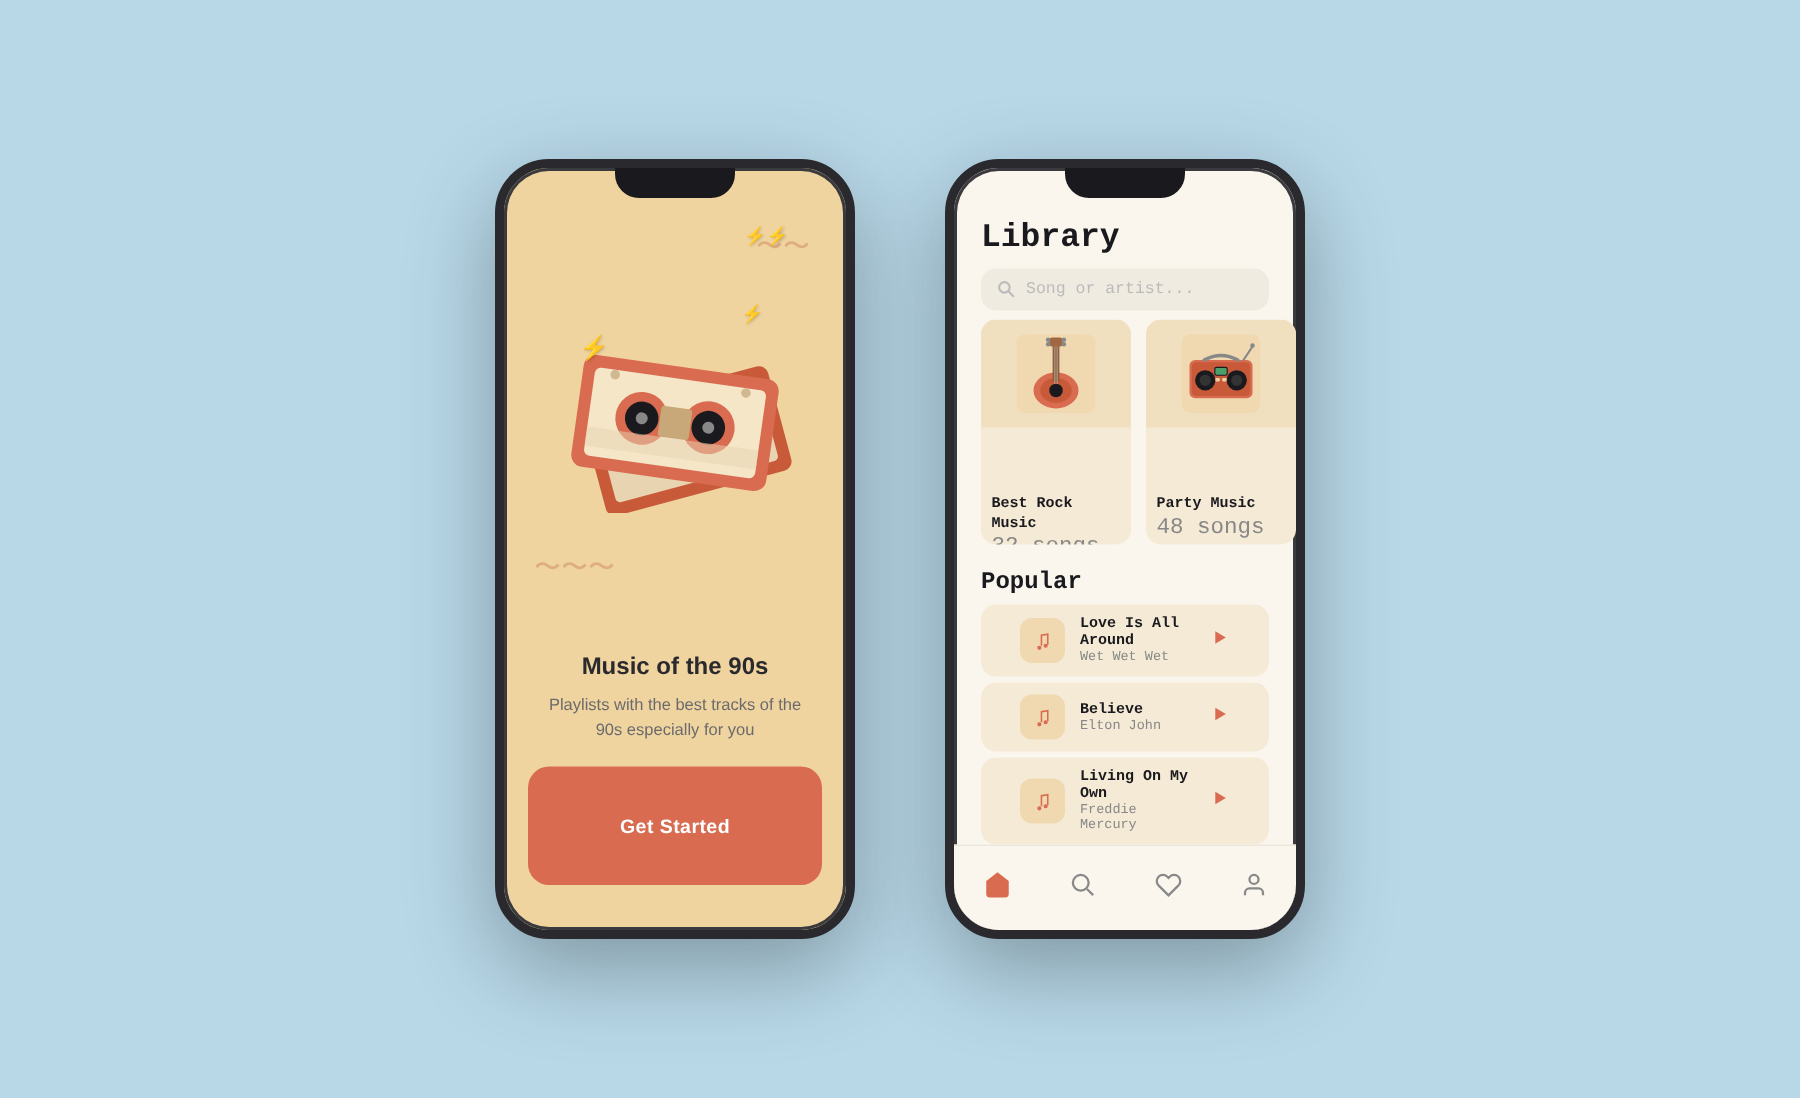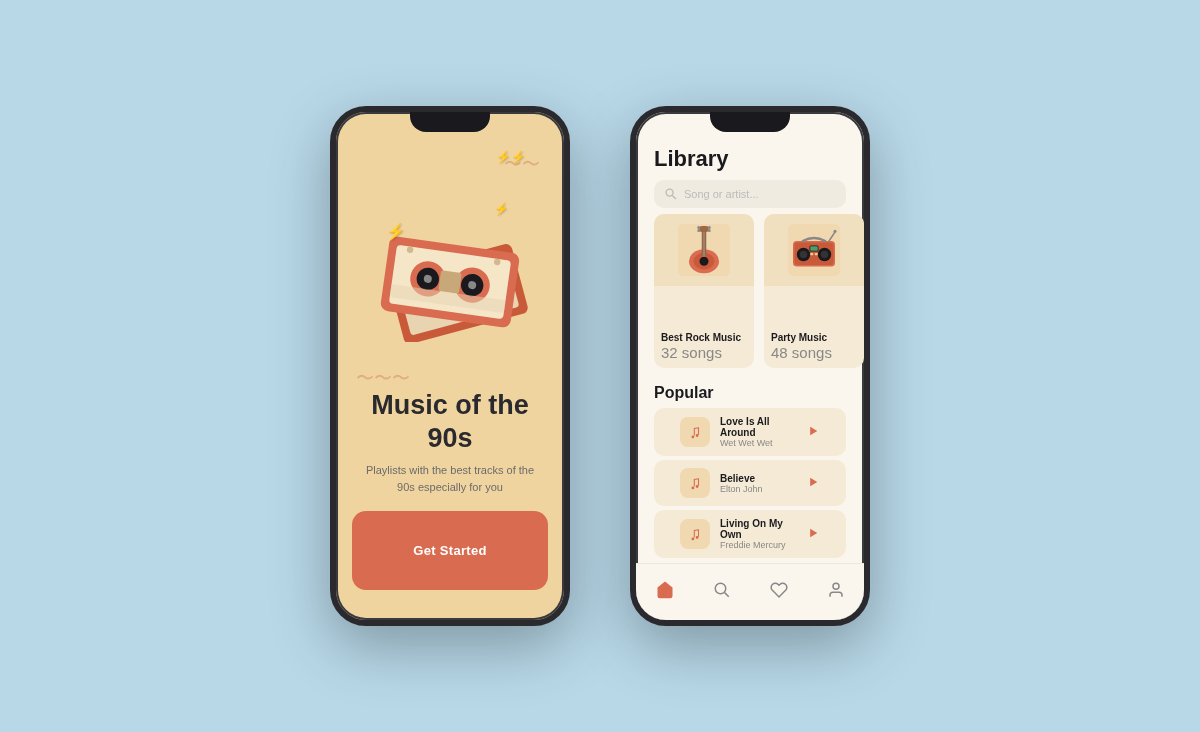--- a/index.html
+++ b/index.html
@@ -88,21 +88,21 @@
       margin-top: 20px;
     }
 
     .splash-text-area {
       text-align: center;
       padding: 0 24px;
       margin-bottom: 16px;
     }
 
     .splash-title {
-      font-size: 27px;
+      font-size: 16px;
       font-weight: 800;
       color: #2a2a2e;
       margin-bottom: 8px;
       line-height: 1.2;
     }
 
     .splash-subtitle {
       font-size: 11px;
       color: #6b6b6b;
       line-height: 1.5;
@@ -126,20 +126,21 @@
       background: #faf6ee;
     }
 
     .library-content {
       width: 100%;
       height: 100%;
       display: flex;
       flex-direction: column;
       padding-top: 26px;
       overflow: hidden;
+      font-family: Liberation Mono, monospace;
     }
 
     .library-header {
       padding: 8px 18px 6px;
     }
 
     .library-title {
       font-size: 22px;
       font-weight: 800;
       color: #1a1a1e;

